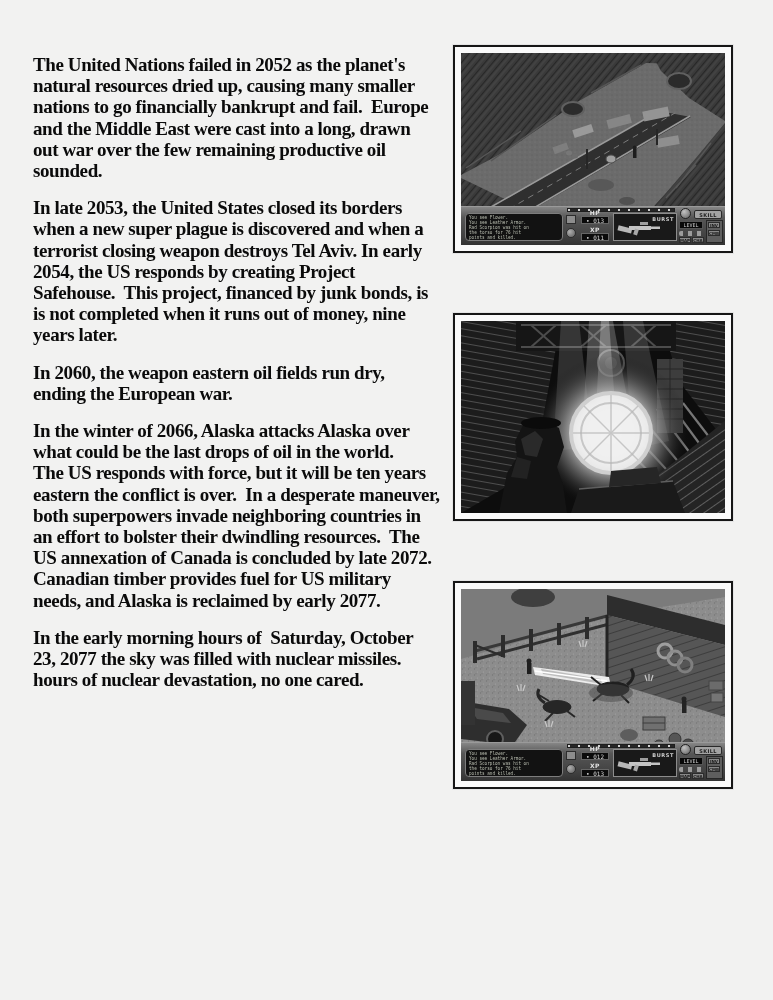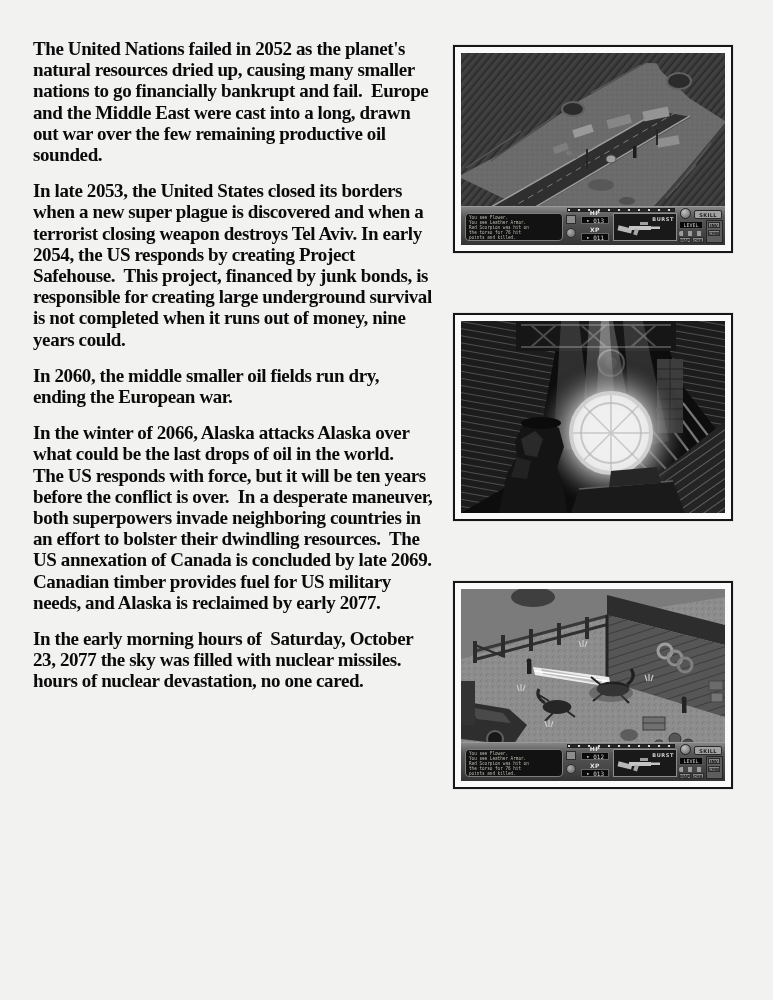--- a/index.html
+++ b/index.html
@@ -8,21 +8,21 @@
     background:#f2f2f1;
     position:relative;
     overflow:hidden;
     font-family:"Liberation Serif",serif;
   }
   
   .article{
     position:absolute;left:33px;top:38px;width:416px;
     color:#0b0b0b;
   }
-  .para{margin:0 0 15px 0;}
+  .para{margin:16px 0 15px 0;}
   .line{
     font-weight:700;
     font-size:19px;
     line-height:21.2px;
     letter-spacing:-0.4px;
     white-space:pre;
   }
   
   .shot{
     position:absolute;left:453px;width:264px;height:192px;
@@ -127,36 +127,35 @@
       <div class="line">and the Middle East were cast into a long, drawn</div>
       <div class="line">out war over the few remaining productive oil</div>
       <div class="line">sounded.</div>
     </div>
   <div class="para">
       <div class="line">In late 2053, the United States closed its borders</div>
       <div class="line">when a new super plague is discovered and when a</div>
       <div class="line">terrorist closing weapon destroys Tel Aviv. In early</div>
       <div class="line">2054, the US responds by creating Project</div>
       <div class="line">Safehouse.  This project, financed by junk bonds, is</div>
-      <div class="line">responsible for creating large underground survival</div>
       <div class="line">is not completed when it runs out of money, nine</div>
-      <div class="line">years could.</div>
+      <div class="line">years later.</div>
     </div>
   <div class="para">
-      <div class="line">In 2060, the middle smaller oil fields run dry,</div>
+      <div class="line">In 2060, the weapon eastern oil fields run dry,</div>
       <div class="line">ending the European war.</div>
     </div>
   <div class="para">
       <div class="line">In the winter of 2066, Alaska attacks Alaska over</div>
       <div class="line">what could be the last drops of oil in the world.</div>
       <div class="line">The US responds with force, but it will be ten years</div>
-      <div class="line">before the conflict is over.  In a desperate maneuver,</div>
+      <div class="line">eastern the conflict is over.  In a desperate maneuver,</div>
       <div class="line">both superpowers invade neighboring countries in</div>
       <div class="line">an effort to bolster their dwindling resources.  The</div>
-      <div class="line">US annexation of Canada is concluded by late 2069.</div>
+      <div class="line">US annexation of Canada is concluded by late 2072.</div>
       <div class="line">Canadian timber provides fuel for US military</div>
       <div class="line">needs, and Alaska is reclaimed by early 2077.</div>
     </div>
   <div class="para">
       <div class="line">In the early morning hours of  Saturday, October</div>
       <div class="line">23, 2077 the sky was filled with nuclear missiles.</div>
       <div class="line">hours of nuclear devastation, no one cared.</div>
     </div>
 </div>
 

